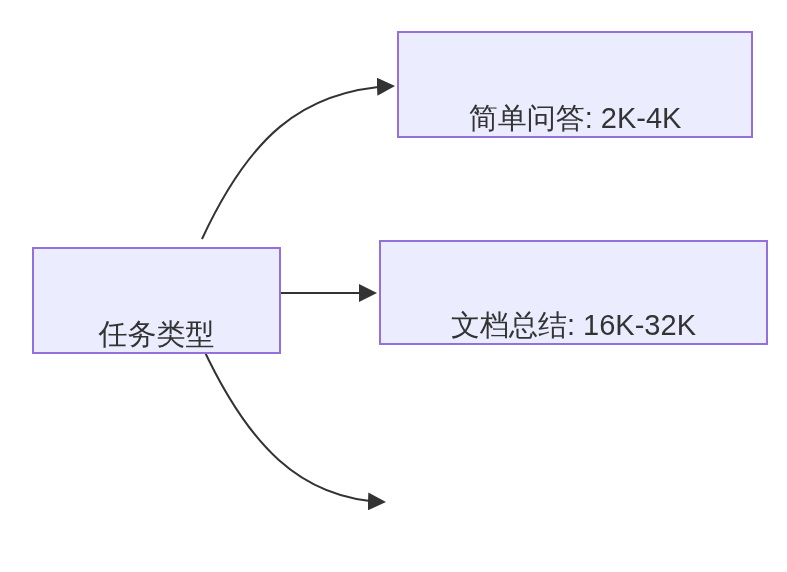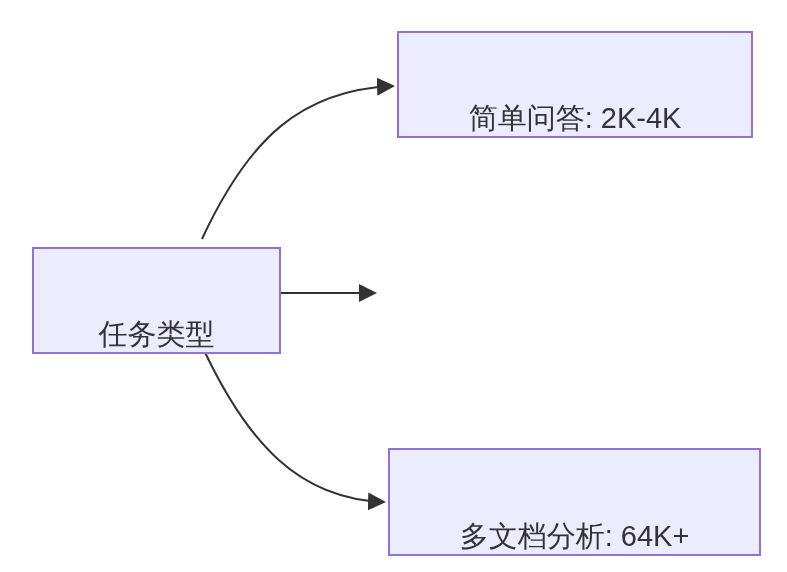--- a/index.html
+++ b/index.html
@@ -57,18 +57,18 @@
   </svg>
 
   <div class="node node-root">
     <span>任务类型</span>
   </div>
 
   <div class="node node-top">
     <span>简单问答: 2K-4K</span>
   </div>
 
+  <div class="node node-mid">
+    <span>文档总结: 16K-32K</span>
+  </div>
 
-  <div class="node node-bottom">
-    <span>多文档分析: 64K+</span>
-  </div>
 
 </div>
 
 </body></html>

